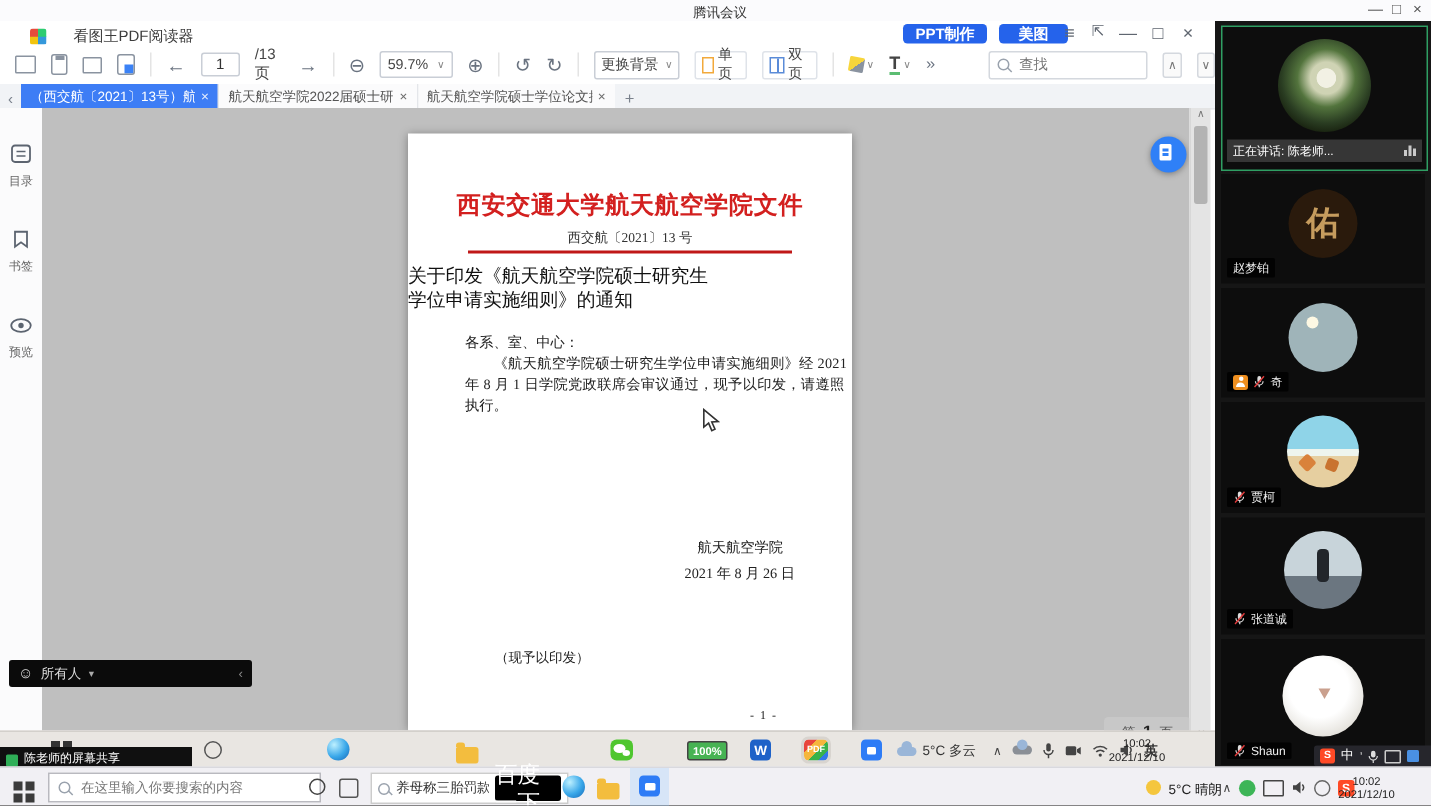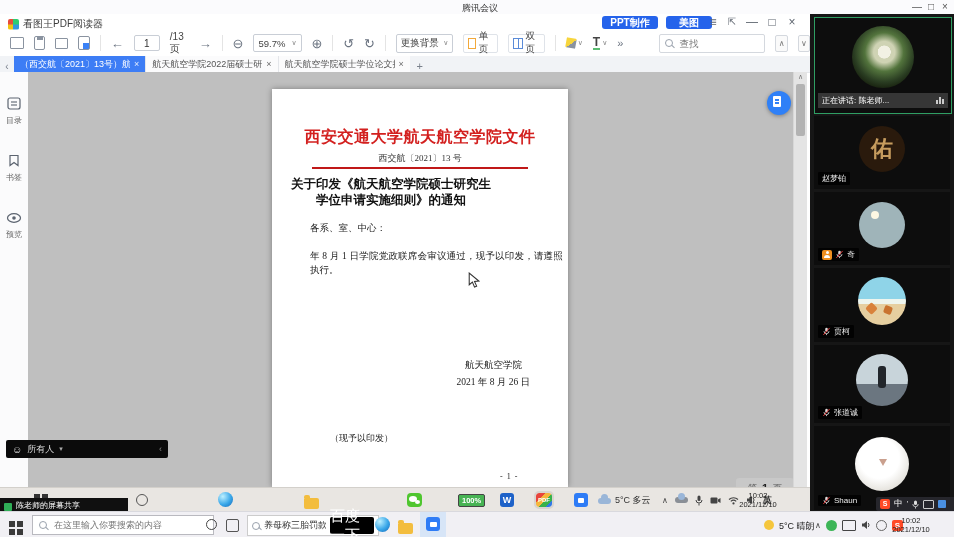--- a/index.html
+++ b/index.html
@@ -105,21 +105,21 @@
     <div class="r outer-title" style="left:462px;top:2px;">腾讯会议</div>
     <div class="r row" style="right:2px;top:0;">
       <div class="winctl">—</div>
       <div class="winctl">□</div>
       <div class="winctl">×</div>
     </div>
   </div>
 
   <div class="r pdfwin">
 
-    <div class="r row" style="left:8px;top:3px;gap:4px;">
+    <div class="r row" style="left:20px;top:3px;gap:18px;">
       <span style="width:11px;height:11px;display:inline-block;border-radius:2px;
         background:linear-gradient(90deg,#e74c3c 50%,#2ecc71 50%),linear-gradient(90deg,#f1c40f 50%,#3498db 50%);
         background-size:11px 5.5px;background-position:0 0,0 5.5px;background-repeat:no-repeat;"></span>
       <span class="apptitle">看图王PDF阅读器</span>
     </div>
     <div class="r bluebtn" style="left:602px;top:2px;width:56px;height:13px;">PPT制作</div>
     <div class="r bluebtn" style="left:666px;top:2px;width:46px;height:13px;">美图</div>
     <div class="r tbtn" style="left:706px;top:1px;width:14px;">≡</div>
     <div class="r tbtn" style="left:725px;top:1px;width:14px;font-size:10px;">⇱</div>
     <div class="r tbtn" style="left:745px;top:1px;width:14px;">—</div>
@@ -226,25 +226,26 @@
           </svg>
         <span class="cap">注释</span>
       </div>
     </div>
 
     <div class="r docarea">
       <div class="page">
         <div class="r docred" style="left:0;width:296px;top:38px;text-align:center;font-size:16px;font-weight:bold;letter-spacing:.5px;">西安交通大学航天航空学院文件</div>
         <div class="r" style="left:0;width:296px;top:63px;text-align:center;font-size:9px;color:#333;">西交航〔2021〕13 号</div>
         <div class="r" style="left:40px;width:216px;top:78px;height:2px;background:#c01818;"></div>
-        <div class="r" style="left:0;width:238px;top:87px;text-align:center;font-size:12.5px;font-weight:bold;color:#111;line-height:16px;">
+        <div class="r" style="left:0;width:238px;top:87px;font-size:12.5px;font-weight:normal;color:#111;line-height:16px;">
           <div>关于印发《航天航空学院硕士研究生</div>
           <div>学位申请实施细则》的通知</div>
         </div>
         <div class="r" style="left:38px;top:133px;font-size:9.5px;">各系、室、中心：</div>
+        <div class="r" style="left:57px;top:147px;font-size:9.5px;letter-spacing:.2px;">《航天航空学院硕士研究生学位申请实施细则》经 2021</div>
         <div class="r" style="left:38px;top:161px;font-size:9.5px;letter-spacing:.2px;">年 8 月 1 日学院党政联席会审议通过，现予以印发，请遵照</div>
         <div class="r" style="left:38px;top:175px;font-size:9.5px;">执行。</div>
         <div class="r" style="right:46px;top:270px;font-size:9.5px;">航天航空学院</div>
         <div class="r" style="right:38px;top:287px;font-size:9.5px;">2021 年 8 月 26 日</div>
         <div class="r" style="left:58px;top:343px;font-size:9px;">（现予以印发）</div>
         <div class="r" style="left:228px;top:383px;font-size:8px;letter-spacing:1px;">- 1 -</div>
       </div>
 
       <svg class="r" style="left:440px;top:200px;" width="12" height="17" viewBox="0 0 11 16">
         <path d="M1 1 L1 12 L4 9.5 L6 14.2 L8 13.3 L6 8.8 L10 8.5 Z" fill="#fff" stroke="#333" stroke-width="1"></path>

